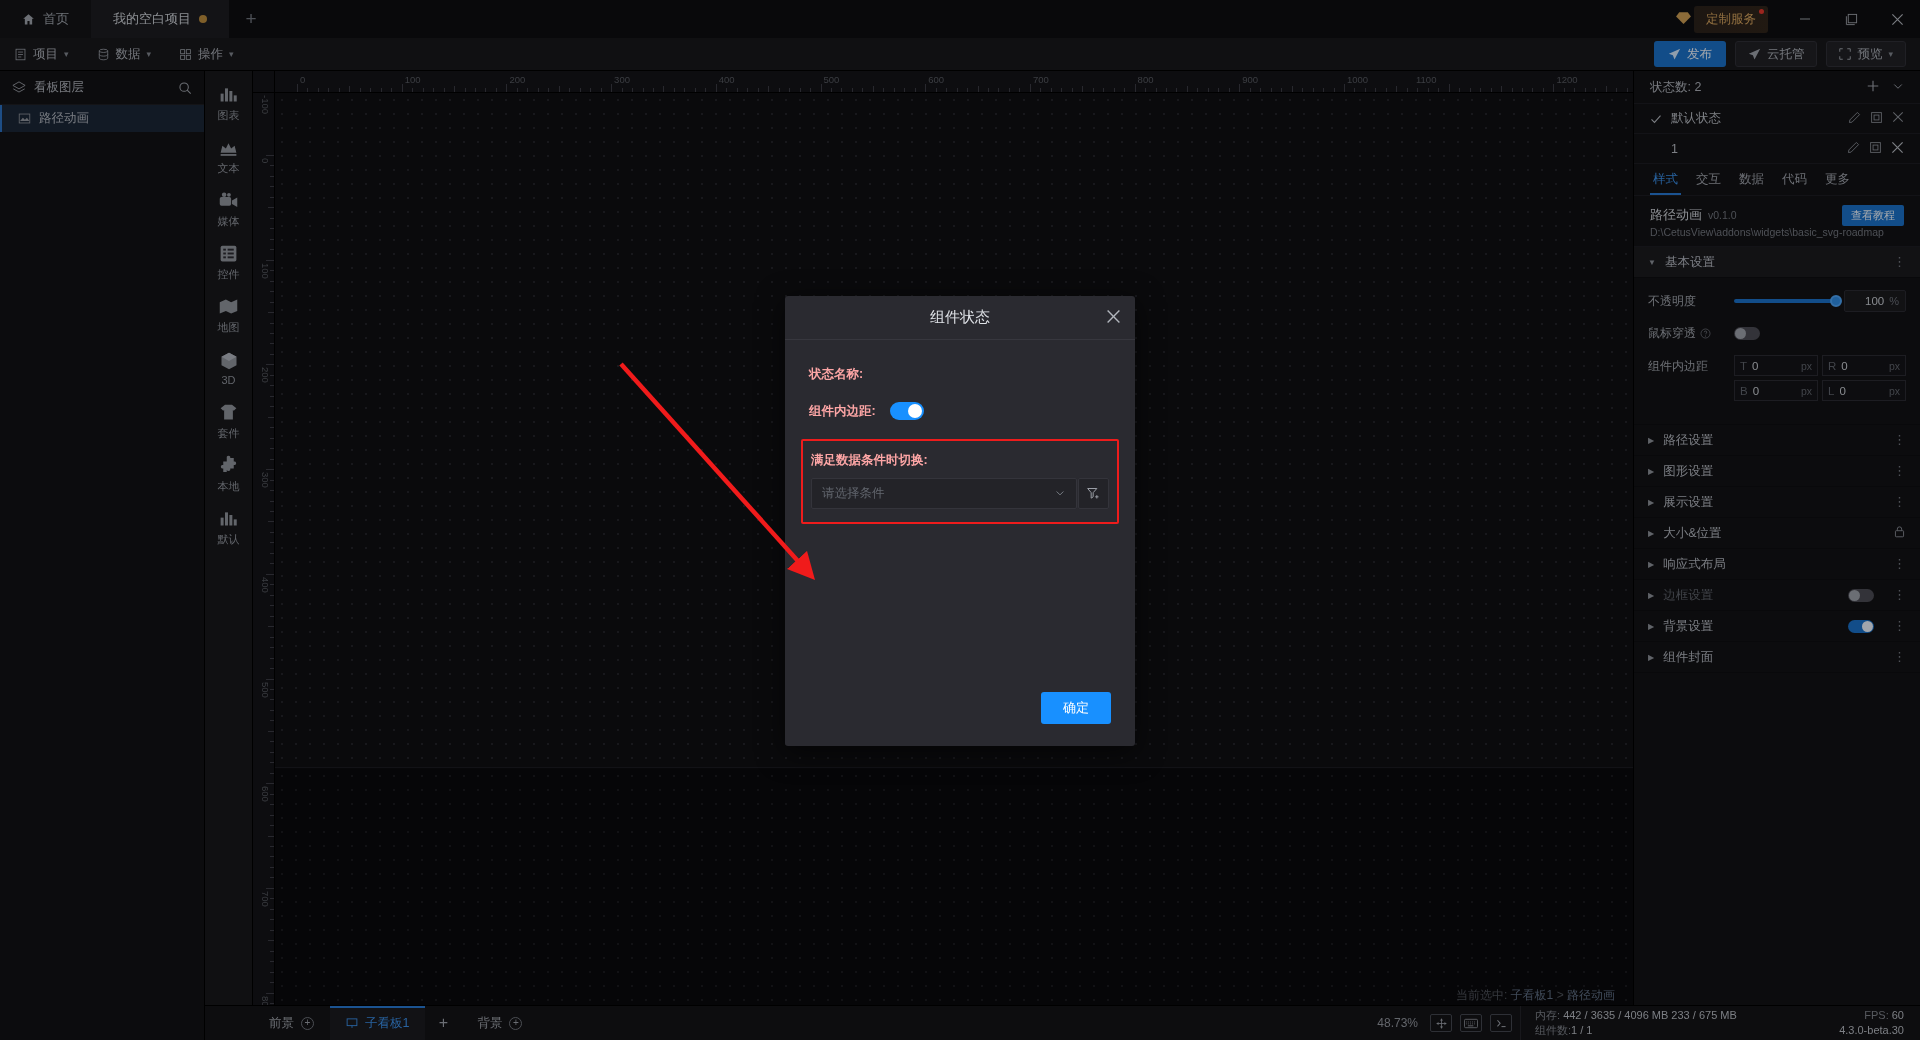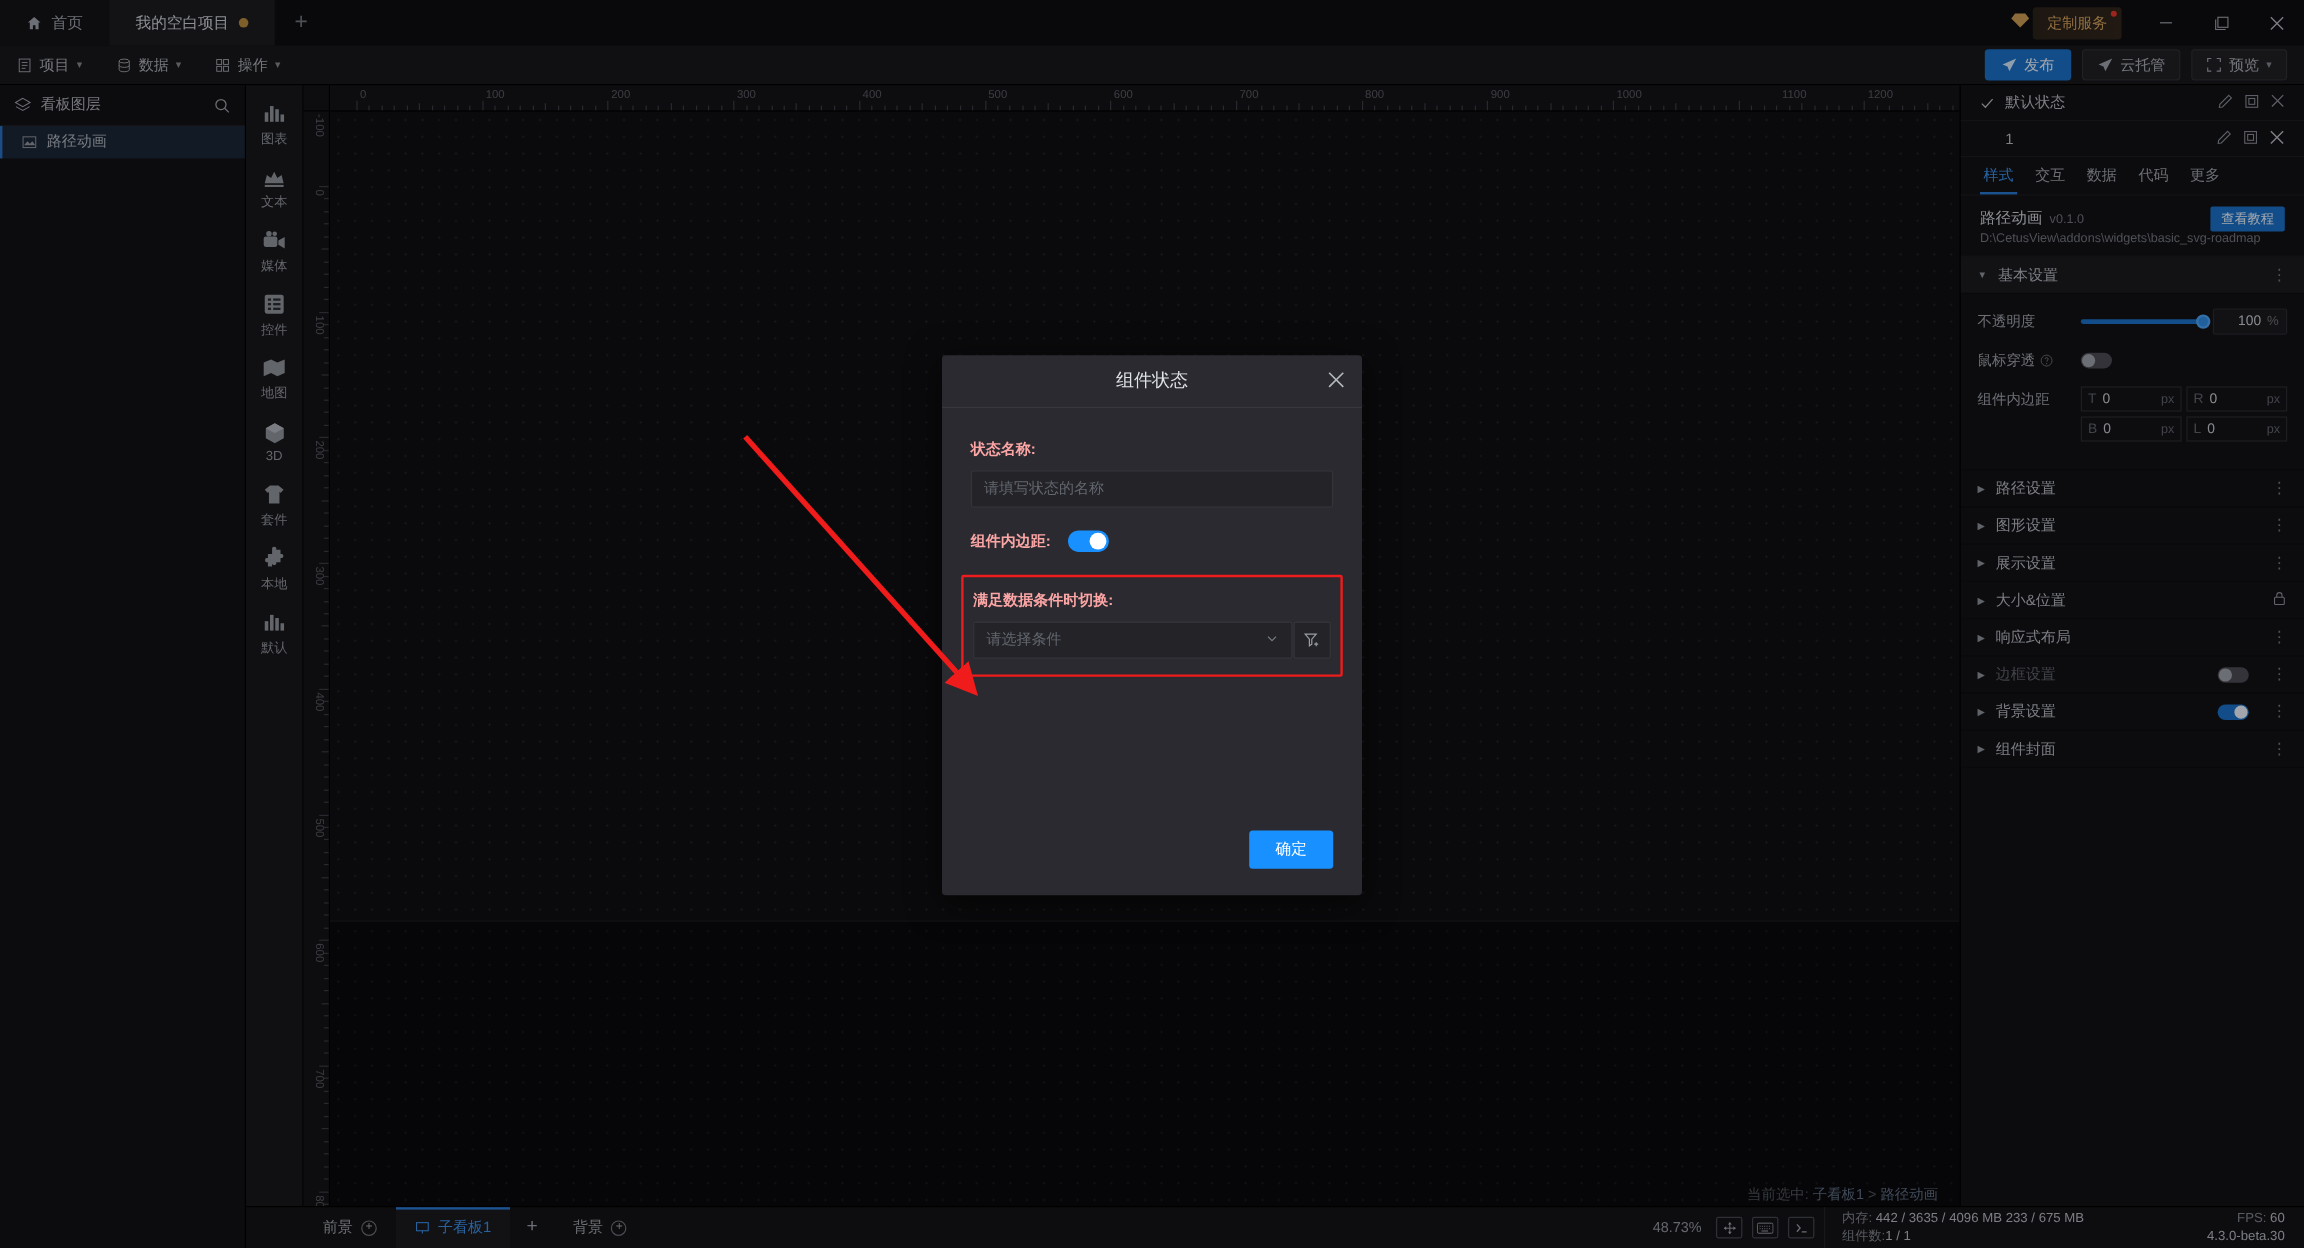--- a/index.html
+++ b/index.html
@@ -658,21 +658,21 @@
         <div class="rh-tick" style="left: 1079.47px; height: 4px;"></div>
         <div class="rh-tick" style="left: 1089.94px; height: 4px;"></div>
         <div class="rh-tick" style="left: 1100.41px; height: 4px;"></div>
         <div class="rh-tick" style="left: 1110.88px; height: 4px;"></div>
         <div class="rh-tick" style="left: 1121.35px; height: 6px;"></div>
         <div class="rh-tick" style="left: 1131.82px; height: 4px;"></div>
         <div class="rh-tick" style="left: 1142.29px; height: 4px;"></div>
         <div class="rh-tick" style="left: 1152.76px; height: 4px;"></div>
         <div class="rh-tick" style="left: 1163.23px; height: 4px;"></div>
         <div class="rh-tick" style="left: 1173.7px; height: 8px;"></div>
-        <div class="rh-lab" style="left: 1210px; text-align: right;">1100</div>
+        <div class="rh-lab" style="left: 1141px; text-align: right;">1100</div>
         <div class="rh-tick" style="left: 1184.17px; height: 4px;"></div>
         <div class="rh-tick" style="left: 1194.64px; height: 4px;"></div>
         <div class="rh-tick" style="left: 1205.11px; height: 4px;"></div>
         <div class="rh-tick" style="left: 1215.58px; height: 4px;"></div>
         <div class="rh-tick" style="left: 1226.05px; height: 6px;"></div>
         <div class="rh-tick" style="left: 1236.52px; height: 4px;"></div>
         <div class="rh-tick" style="left: 1246.99px; height: 4px;"></div>
         <div class="rh-tick" style="left: 1257.46px; height: 4px;"></div>
         <div class="rh-tick" style="left: 1267.93px; height: 4px;"></div>
         <div class="rh-tick" style="left: 1278.4px; height: 8px;"></div>
@@ -786,20 +786,36 @@
       <div class="canvas-status">
         <span>当前选中:</span>
         <span class="hl">子看板1</span>
         <span>&gt;</span>
         <span class="hl">路径动画</span>
       </div>
     </div>
   </div>
 
   <div class="rightpanel">
+    <div class="rp-count">
+      <span>状态数:</span>
+      <span>&nbsp;</span>
+      <span>2</span>
+      <span class="sp"></span>
+      <span class="rp-ic">
+        <svg width="14" height="14" viewBox="0 0 16 16">
+            <path d="M8 2v12M2 8h12" stroke="#9a9ea6" stroke-width="1.3"></path>
+          </svg>
+      </span>
+      <span class="rp-ic">
+        <svg width="12" height="12" viewBox="0 0 16 16">
+            <path d="M3 6l5 5 5-5" fill="none" stroke="#9a9ea6" stroke-width="1.3"></path>
+          </svg>
+      </span>
+    </div>
 
     <div class="rp-state">
       <svg width="12" height="12" viewBox="0 0 16 16">
           <path d="M2 8.5 6 12.5 14 3.5" fill="none" stroke="#b2b6bd" stroke-width="1.4"></path>
         </svg>
       <span>默认状态</span>
       <span class="sp"></span>
       <span class="sic">
         <svg width="13" height="13" viewBox="0 0 16 16">
             <path d="M11.5 1.8 14.2 4.5 5 13.7 1.8 14.2 2.3 11z" fill="none" stroke="#878b93" stroke-width="1.1"></path>
@@ -1044,21 +1060,20 @@
       <span>组件状态</span>
       <span class="modal-close">
         <svg width="15" height="15" viewBox="0 0 14 14">
             <path d="M1.5 1.5 12.5 12.5M12.5 1.5 1.5 12.5" stroke="#b2b6bd" stroke-width="1.3"></path>
           </svg>
       </span>
     </div>
     <div class="modal-body">
       <div class="f-row">
         <div class="f-label">状态名称:</div>
-        <div class="f-input">请填写状态的名称</div>
       </div>
       <div class="toggle-row">
         <div class="f-label">组件内边距:</div>
         <div class="switch">
             <span class="knob"></span>
           </div>
       </div>
       <div class="hl-box">
         <div class="f-label">满足数据条件时切换:</div>
         <div class="cond-row">

